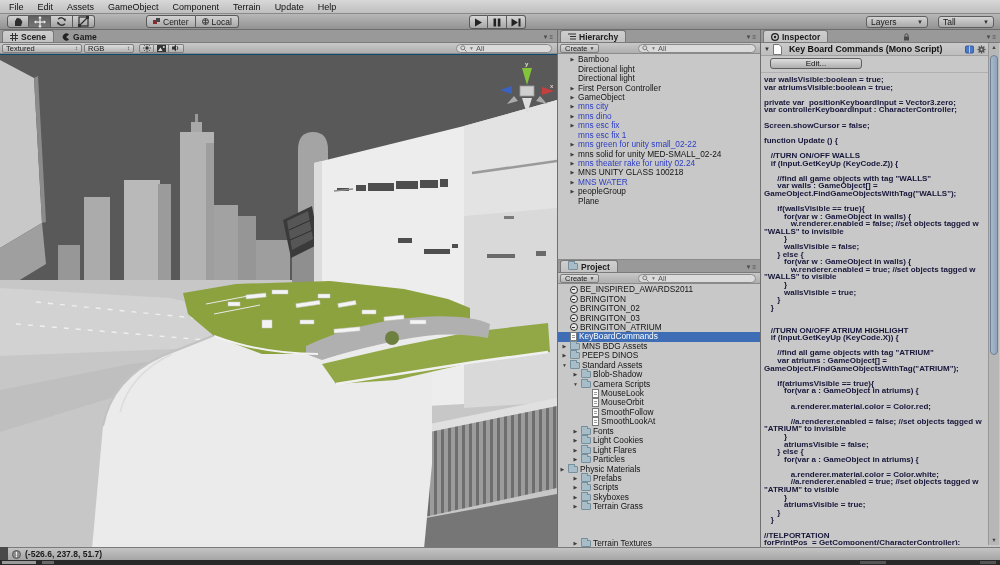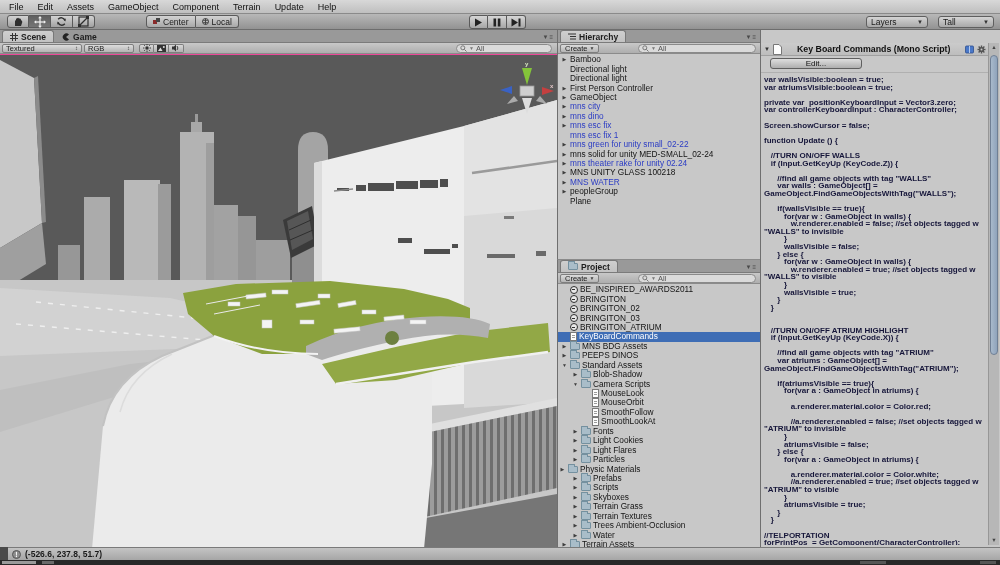--- a/index.html
+++ b/index.html
@@ -57,32 +57,32 @@
   .togglebtn.first { border-left:1px solid #7e7e7e; border-radius:2px 0 0 2px; }
   .togglebtn.last { border-radius:0 2px 2px 0; }
   .searchpill { margin-left:auto; height:9px; background:#dadada; border:1px solid #8a8a8a;
     border-radius:5px; font-size:7.5px; color:#555; display:flex; align-items:center;
     padding:0 5px 0 3px; gap:2px; }
   .createbtn { height:9px; border:1px solid #7e7e7e; border-radius:2px;
     background:linear-gradient(#dcdcdc,#b4b4b4); font-size:7.5px; display:flex;
     align-items:center; padding:0 4px; gap:2px; color:#1a1a1a; }
 
   
-  .scene-panel { position:absolute; left:0; top:30px; width:557px; height:517px; background:#ec4899; }
+  .scene-panel { position:absolute; left:0; top:30px; width:557px; height:517px; background:#0c4a6e; }
   .scene-panel .searchpill { width:96px; margin-right:3px; }
   .viewport { position:absolute; left:0; top:25px; width:557px; height:492px; background:#595959; }
 
   
   .hier-panel { position:absolute; left:557px; top:30px; width:203px; height:229px;
     background:#c8c8c8; border-left:1px solid #6f6f6f; }
   .proj-panel { position:absolute; left:557px; top:259px; width:203px; height:288px;
     background:#c8c8c8; border-left:1px solid #6f6f6f; border-top:1px solid #8a8a8a; }
   .listing { position:absolute; left:0; right:0; top:25px; bottom:0; overflow:hidden; }
   .lrow { height:9.45px; display:flex; align-items:center; font-size:8.3px; line-height:9px;
-    padding-left:3px; gap:2px; white-space:nowrap; color:#141414; }
+    padding-left:11px; gap:2px; white-space:nowrap; color:#141414; }
   .lrow .tri { width:7px; font-size:5px; color:#3e3e3e; flex:none; text-align:center; }
   .lrow.blue { color:#2b3cc4;align-items:center; }
   .lrow.selected { background:#3e6db5; color:#fff; }
   .lrow.selected .tri { color:#fff; }
   .ifolder { flex:none; width:10px; height:7px; background:#a9bdc9; border:1px solid #74909f;
     border-radius:1px; position:relative; }
   .ifolder:before { content:""; position:absolute; left:-1px; top:-3px; width:5px; height:2px;
     background:#a9bdc9; border:1px solid #74909f; border-bottom:none; border-radius:1px 1px 0 0; }
   .iscene { flex:none; width:8px; height:8px; border-radius:50%; border:1.5px solid #2e2e2e;
     background:#e8e8e8; position:relative; }
@@ -92,21 +92,21 @@
   .iscript:before { content:""; position:absolute; left:1px; top:2px; width:3px; height:1px;
     background:#9a9a9a; box-shadow:0 2px 0 #9a9a9a; }
 
   
   .insp-panel { position:absolute; left:760px; top:30px; width:240px; height:517px;
     background:#c8c8c8; border-left:1px solid #6f6f6f; }
   .insp-head { position:absolute; left:0; top:13px; width:228px; height:13px;
     background:linear-gradient(#cbcbcb,#bdbdbd); border-bottom:1px solid #a0a0a0;
     display:flex; align-items:center; gap:3px; padding:0 3px; }
   .insp-head .fold { font-size:6px; color:#333; }
-  .insp-title { font-size:8.8px; font-weight:bold; color:#111; flex:1; padding-left:4px;margin-left:8px; }
+  .insp-title { font-size:8.8px; font-weight:bold; color:#111; flex:1; padding-left:4px; }
   .editrow { position:absolute; left:0; top:26px; width:228px; height:16px; }
   .edit-btn { position:absolute; left:9px; top:2px; width:92px; height:11px;
     background:linear-gradient(#dedede,#aeaeae); border:1px solid #5f5f5f; border-radius:3px;
     font-size:8px; display:flex; align-items:center; justify-content:center; color:#111; }
   .codewrap { position:absolute; left:0; top:42px; width:228px; bottom:2px; overflow:hidden;
     border-top:1px solid #b0b0b0; }
   .codewrap pre { font-family:"Liberation Sans", sans-serif; font-size:8px; line-height:7.6px;
     font-weight:bold; color:#16163a; padding:3px 0 0 3px; white-space:pre; }
   .vscroll { position:absolute; right:1px; top:13px; bottom:2px; width:11px; background:#b7b7b7;
     border-left:1px solid #979797; }
@@ -650,21 +650,21 @@
       <div class="lrow" style="padding-left: 14px;">
         <span class="tri">▶</span>
         <span class="ifolder"></span>
         <span>Skyboxes</span>
       </div>
       <div class="lrow" style="padding-left: 14px;">
         <span class="tri">▶</span>
         <span class="ifolder"></span>
         <span>Terrain Grass</span>
       </div>
-      <div class="lrow" style="padding-left: 14px;">
+      <div class="lrow" style="padding-left: 14px; margin-top: 27px;">
         <span class="tri">▶</span>
         <span class="ifolder"></span>
         <span>Terrain Textures</span>
       </div>
       <div class="lrow" style="padding-left: 14px;">
         <span class="tri">▶</span>
         <span class="ifolder"></span>
         <span>Trees Ambient-Occlusion</span>
       </div>
       <div class="lrow" style="padding-left: 14px;">
@@ -674,20 +674,36 @@
       </div>
       <div class="lrow" style="padding-left: 3px;">
         <span class="tri">▶</span>
         <span class="ifolder"></span>
         <span>Terrain Assets</span>
       </div>
     </div>
 </div>
 
 <div class="insp-panel">
+  <div class="tabbar">
+    <div class="tab">
+      <svg width="8" height="8" viewBox="0 0 8 8">
+        <circle cx="4" cy="4" r="3.4" fill="none" stroke="#222" stroke-width="1.2"></circle>
+          <circle cx="4" cy="4" r="1.2" fill="#222"></circle>
+      </svg>
+      <span>Inspector</span>
+    </div>
+    <span class="lockico">
+      <svg width="7" height="8" viewBox="0 0 7 8">
+          <rect x="1" y="3.5" width="5" height="4" fill="#4a4a4a"></rect>
+          <path d="M2,3.5 V2.3 A1.5 1.5 0 0 1 5,2.3 V3.5" fill="none" stroke="#4a4a4a" stroke-width="1"></path>
+        </svg>
+    </span>
+    <span class="panel-menu">▼≡</span>
+  </div>
   <div class="insp-head">
     <span class="fold">▼</span>
     <svg width="9" height="11" viewBox="0 0 9 11">
       <path d="M0.5,0.5 H6 L8.5,3 V10.5 H0.5 Z" fill="#fdfdfd" stroke="#777" stroke-width="1"></path>
     </svg>
     <span class="insp-title">Key Board Commands (Mono Script)</span>
     <svg width="9" height="9" viewBox="0 0 9 9">
       <rect x="0.5" y="1" width="8" height="7" rx="1" fill="#4a78c8" stroke="#2d4f8e" stroke-width="0.8"></rect>
         <line x1="4.5" y1="1" x2="4.5" y2="8" stroke="#cfe0f8" stroke-width="0.8"></line>
     </svg>

